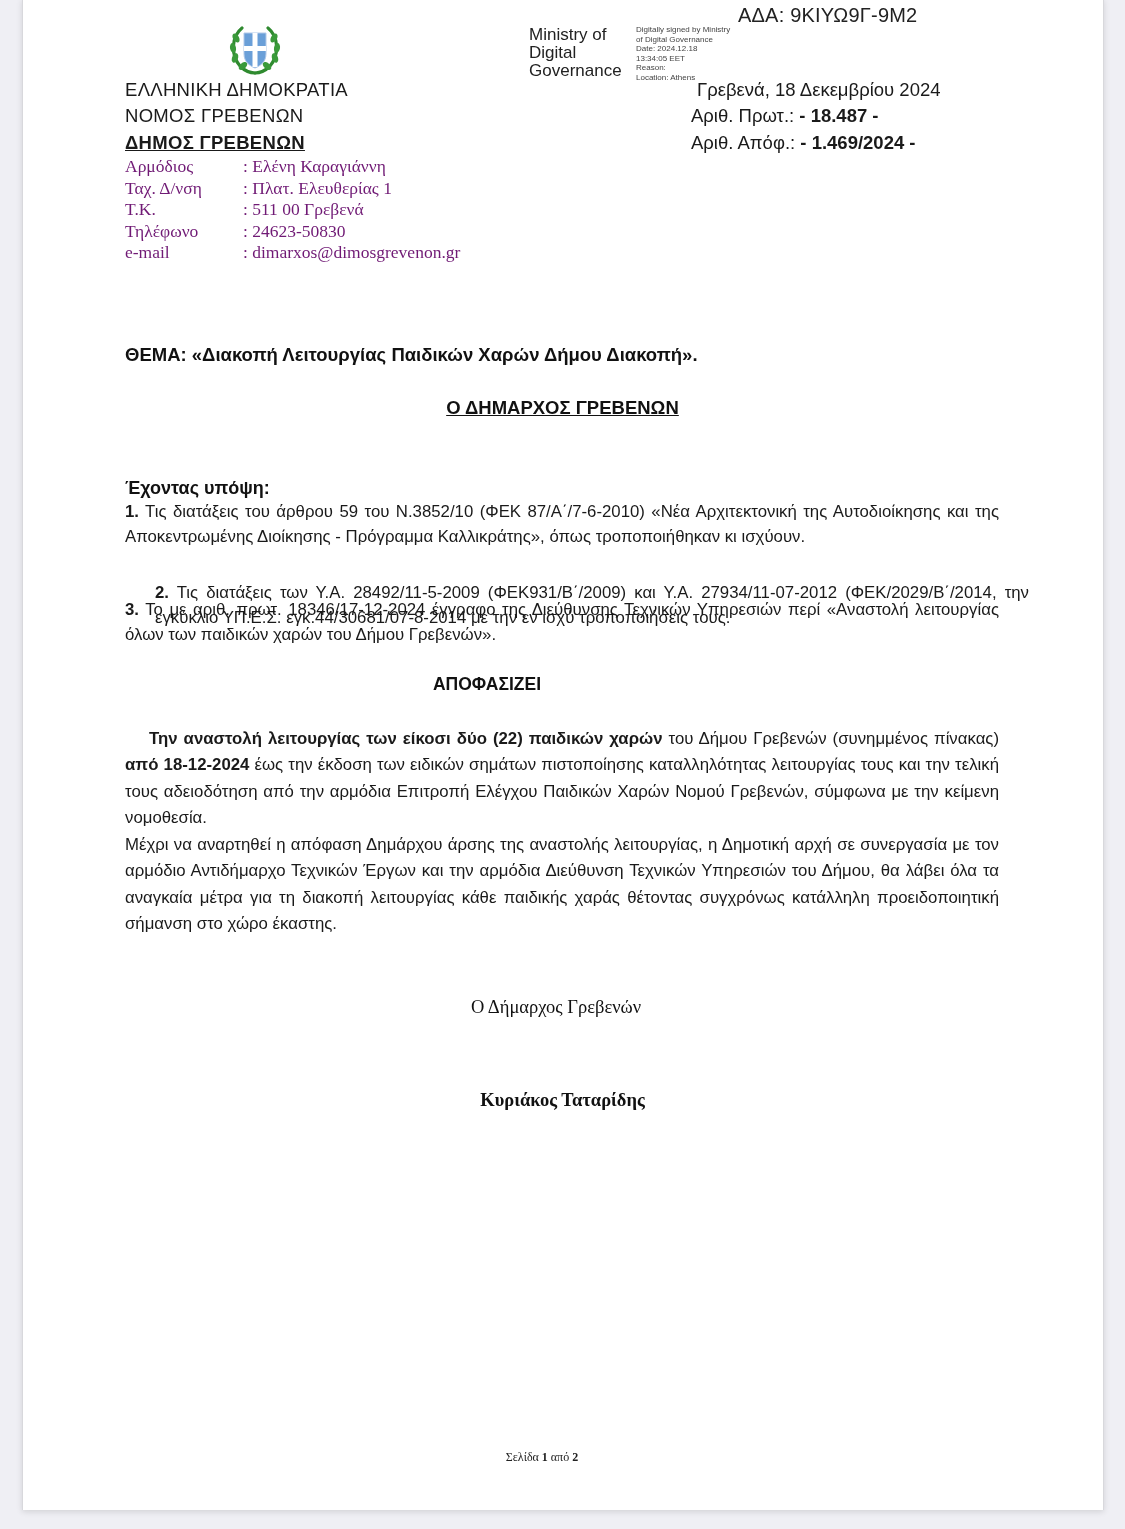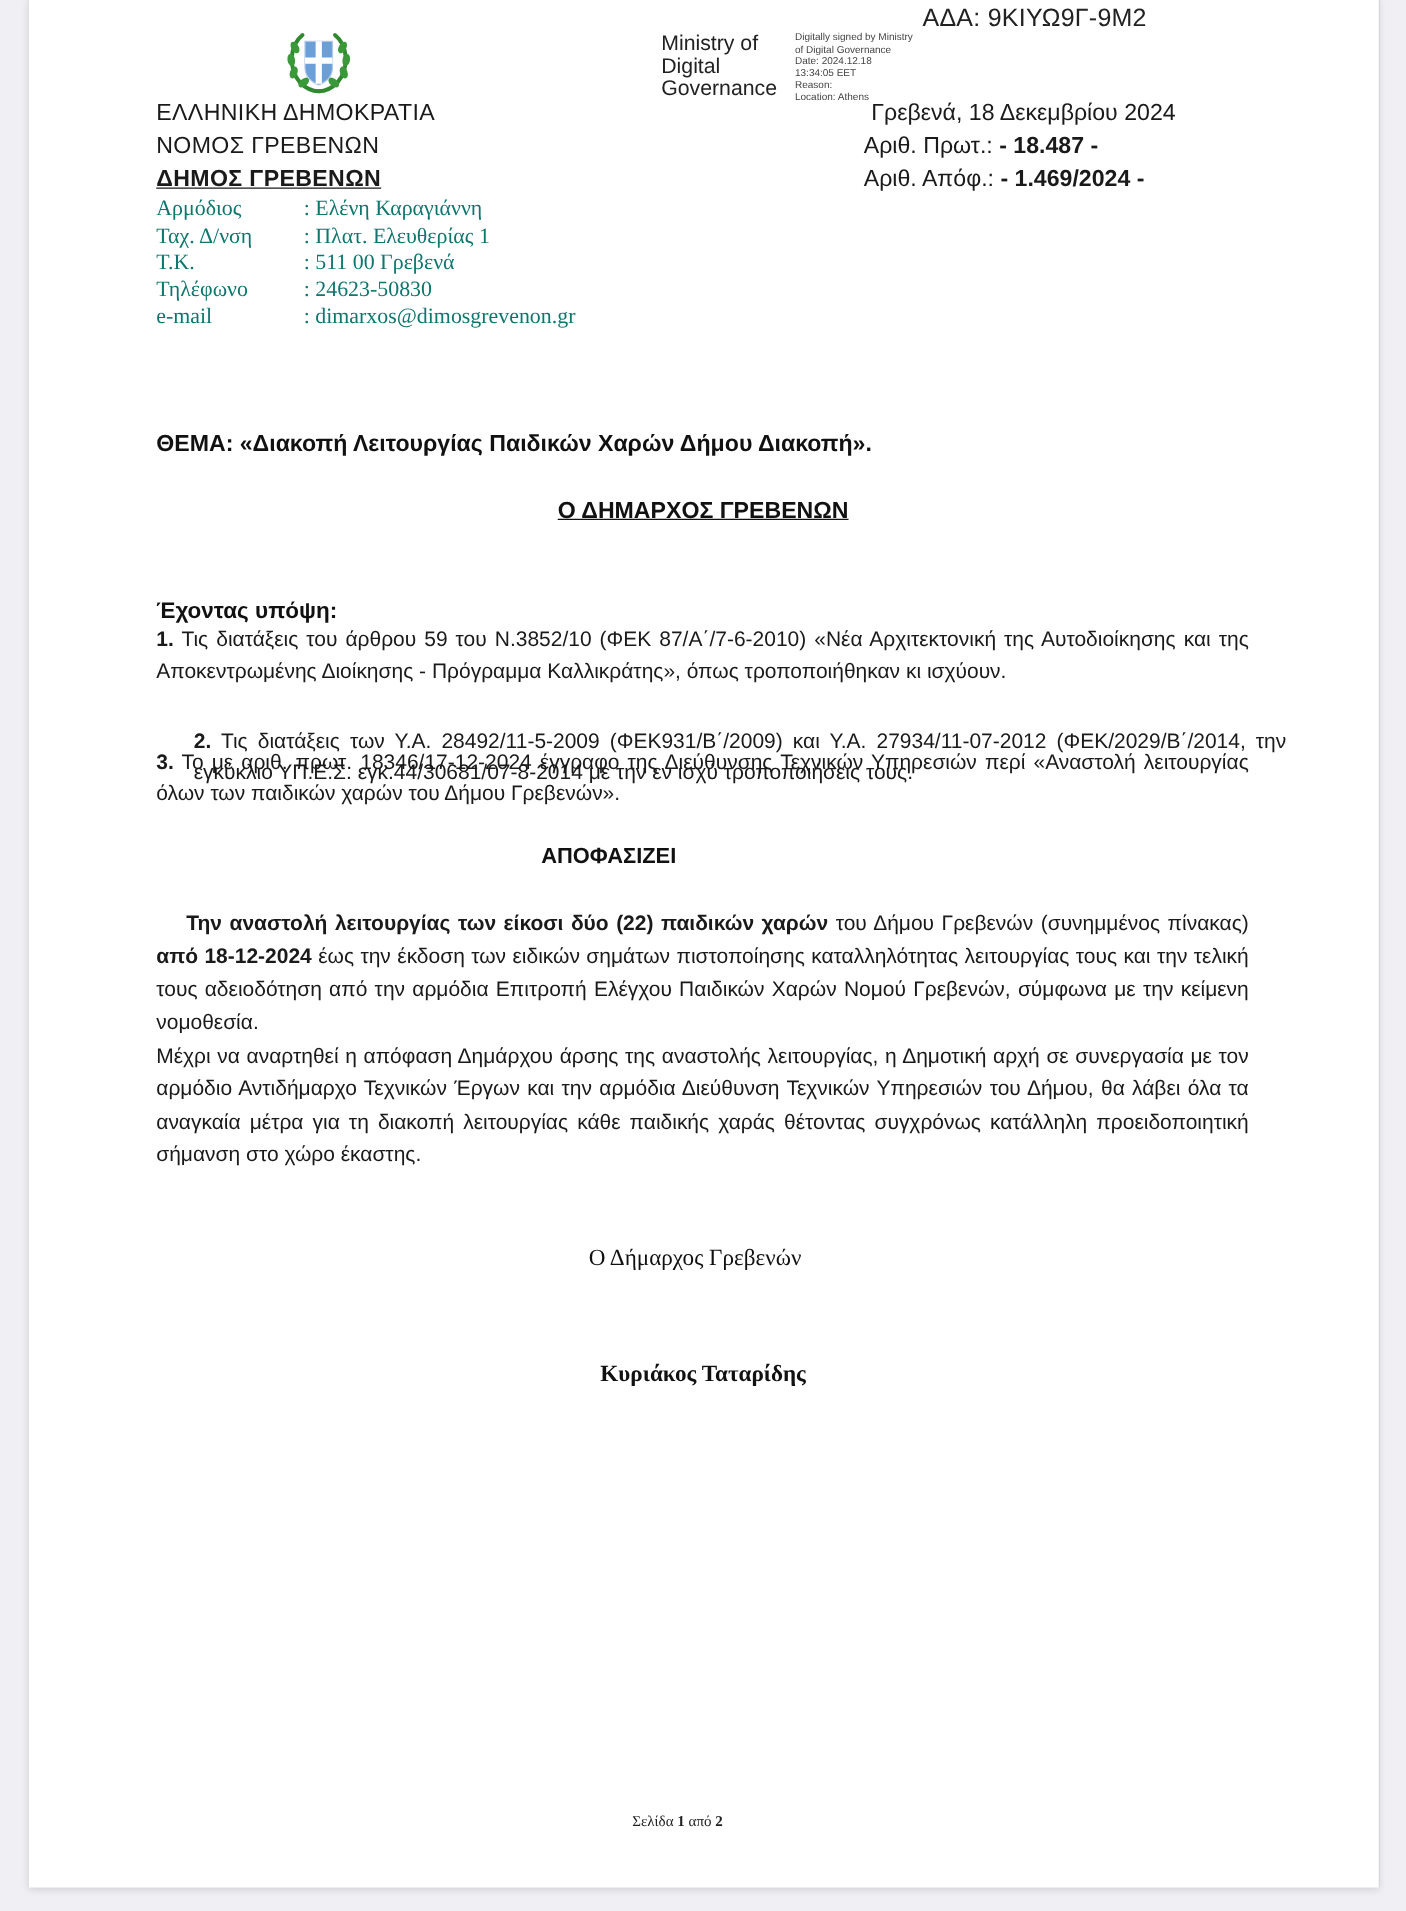--- a/index.html
+++ b/index.html
@@ -22,21 +22,21 @@
     .emblem { left: 226px; top: 20px; width: 58px; height: 56px; }
 
     
     .ministry { left: 529px; top: 26px; font-size: 17px; line-height: 18px; color: #222; white-space: normal; width: 110px; }
     .sig { left: 636px; top: 25px; font-size: 8px; line-height: 9.6px; color: #444; white-space: normal; width: 120px; }
     .ada { left: 738px; top: 4px; font-size: 20px; color: #222; letter-spacing: 0.2px; }
 
     
     .hdr { font-family: "Liberation Sans", sans-serif; font-size: 18.5px; color: #1a1a1a; letter-spacing: 0.3px; }
     .hdr.b { font-weight: bold; text-decoration: underline; }
-    .contact { left: 125px; top: 156px; font-family: "Liberation Serif", serif; font-size: 17.5px; line-height: 21.5px; color: #0f766e; }
+    .contact { left: 125px; top: 156px; font-family: "Liberation Serif", serif; font-size: 17.5px; line-height: 21.5px; color: #701a75; }
     .contact table { border-collapse: collapse; }
     .contact td { padding: 0; vertical-align: top; }
     .contact td.k { width: 118px; }
 
     
     .rh { font-size: 18.5px; color: #1a1a1a; }
     .rh b { font-weight: bold; }
 
     
     .subject { left: 125px; top: 344px; font-size: 18.5px; font-weight: bold; color: #111; }

